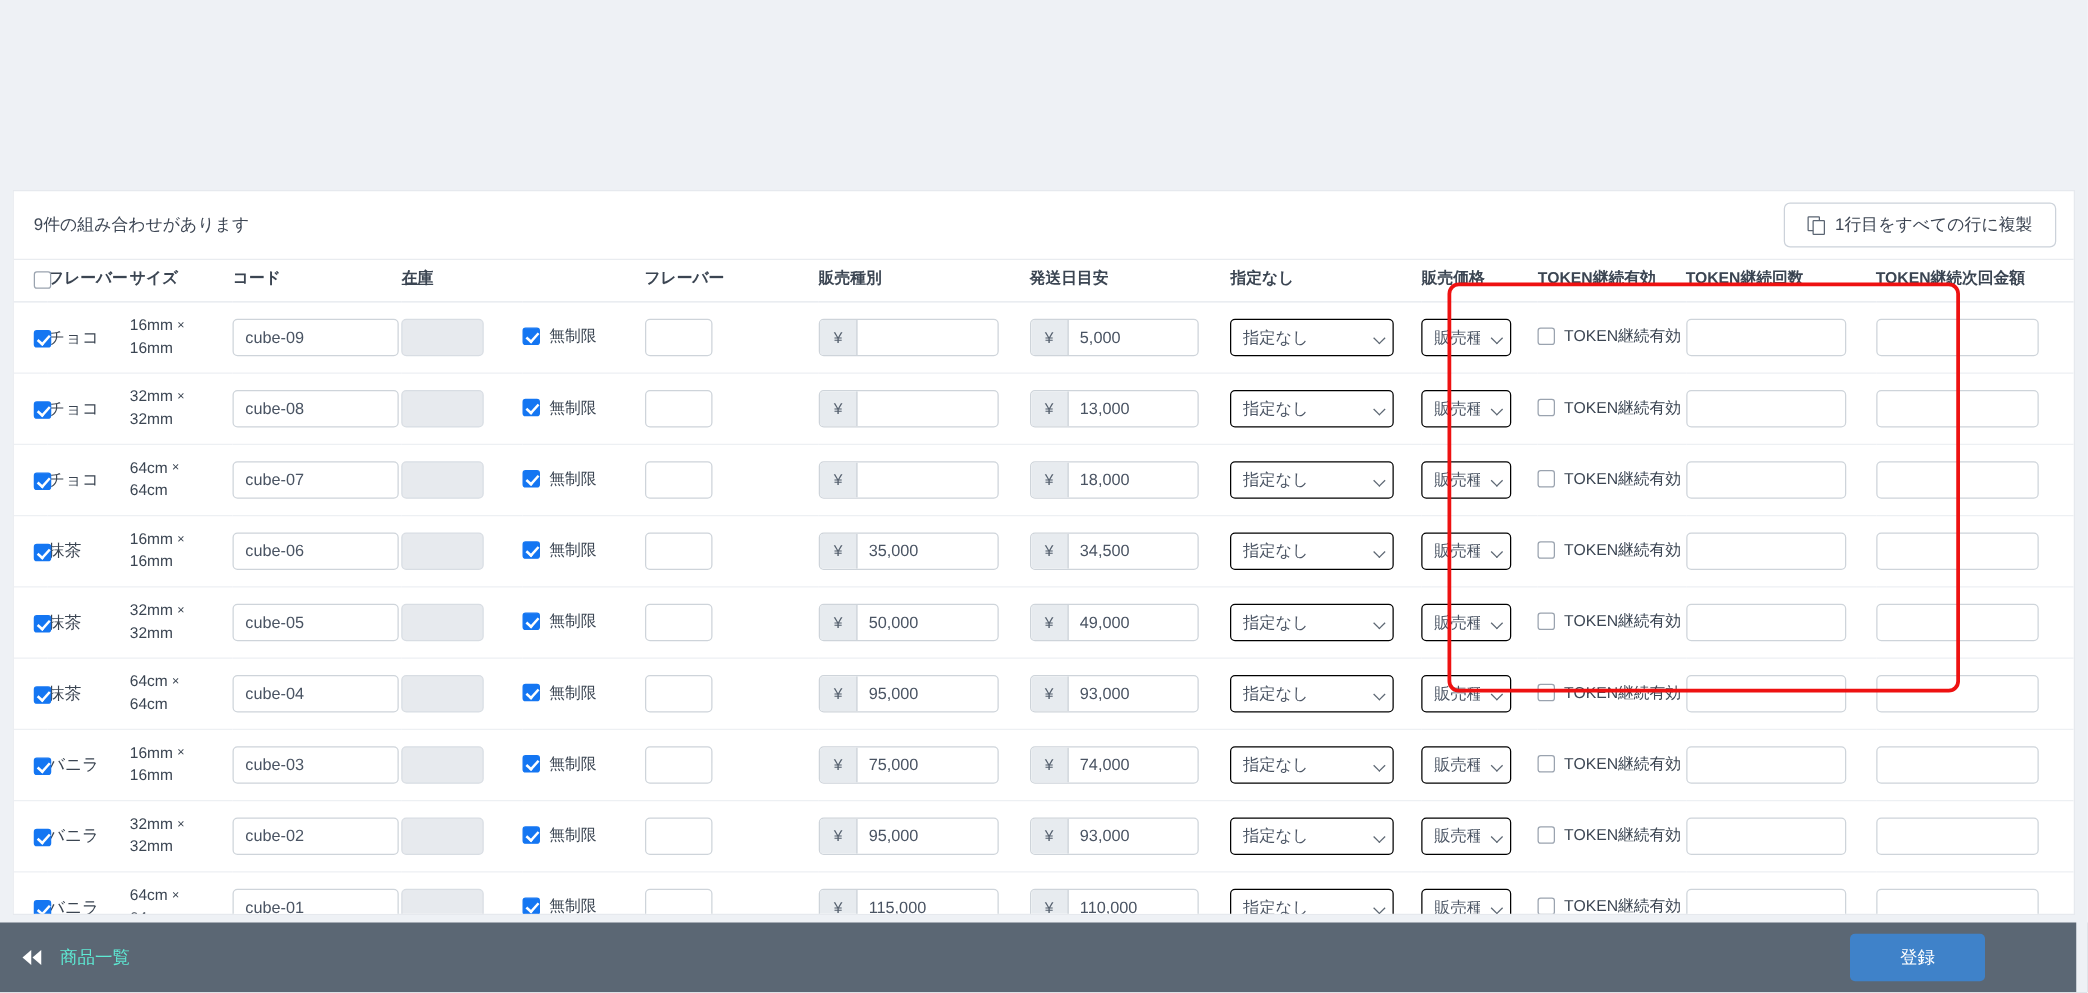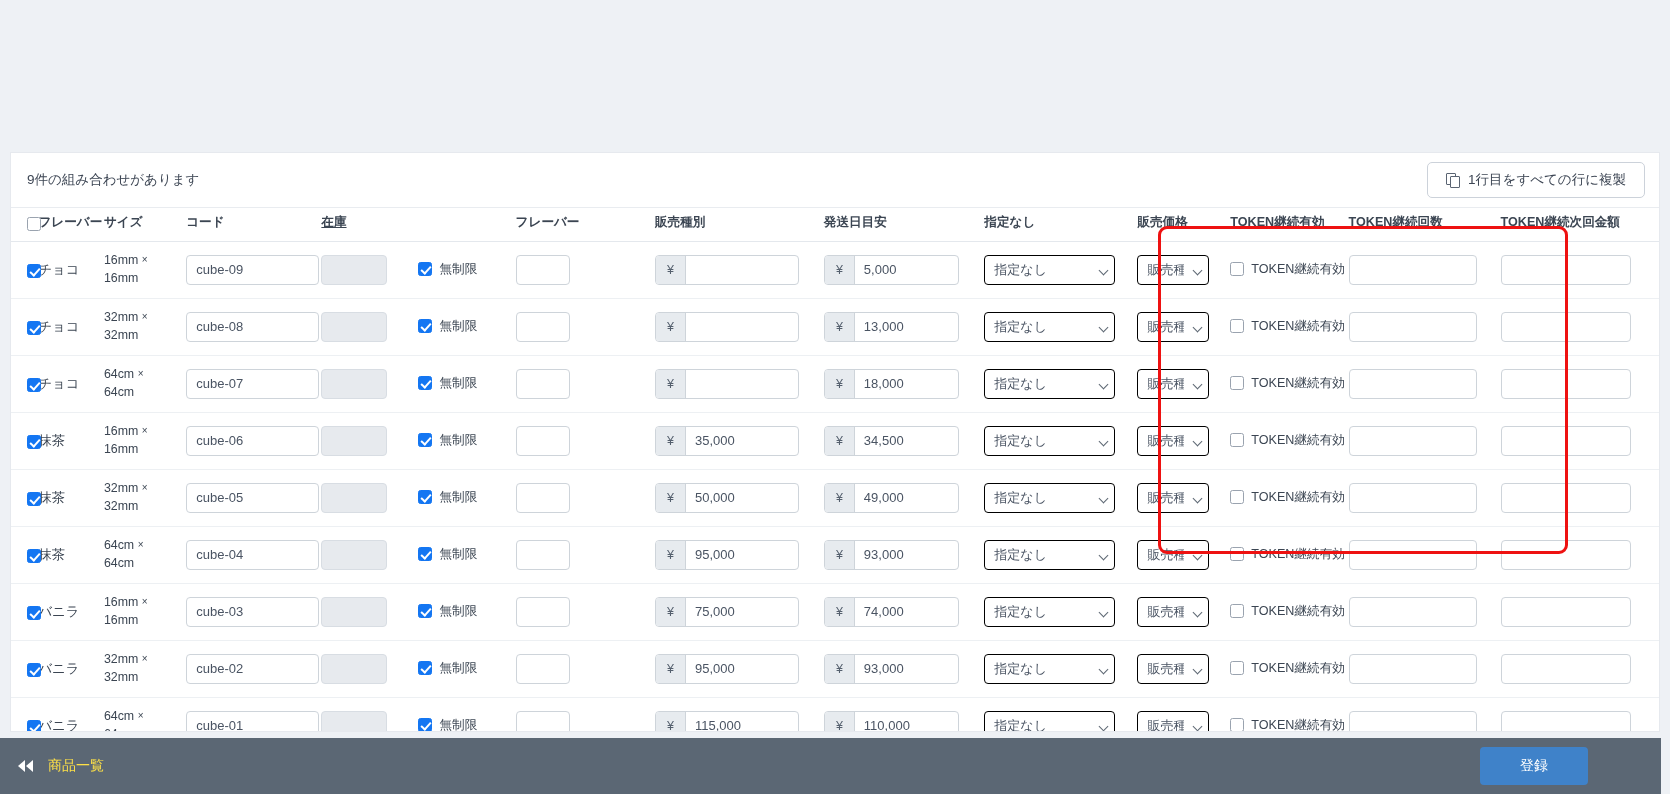--- a/index.html
+++ b/index.html
@@ -269,21 +269,21 @@
     display: flex;
     align-items: center;
     justify-content: space-between;
     padding: 0 16px 0 18px;
     z-index: 40;
   }
   .back-link {
     display: inline-flex;
     align-items: center;
     gap: 12px;
-    color: #fde047;
+    color: #5eead4;
     font-size: 14px;
     cursor: pointer;
   }
   .bk-ic {
     display: inline-block;
     position: relative;
     width: 18px; height: 12px;
   }
   .bk-ic::before, .bk-ic::after {
     content: "";

